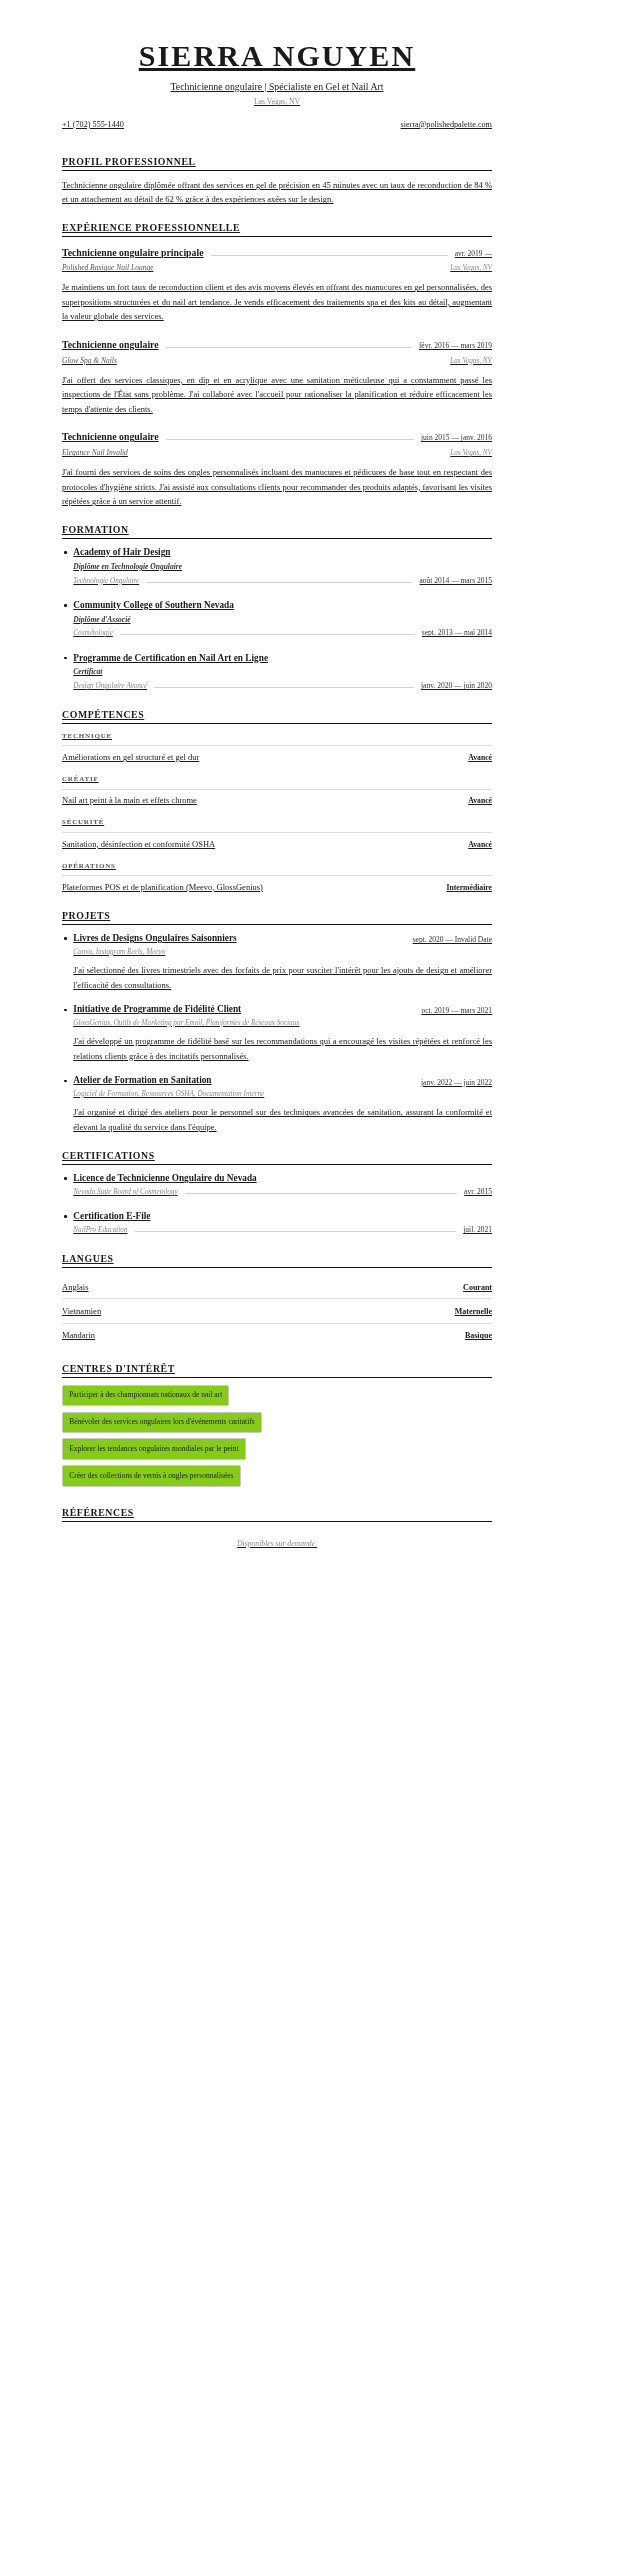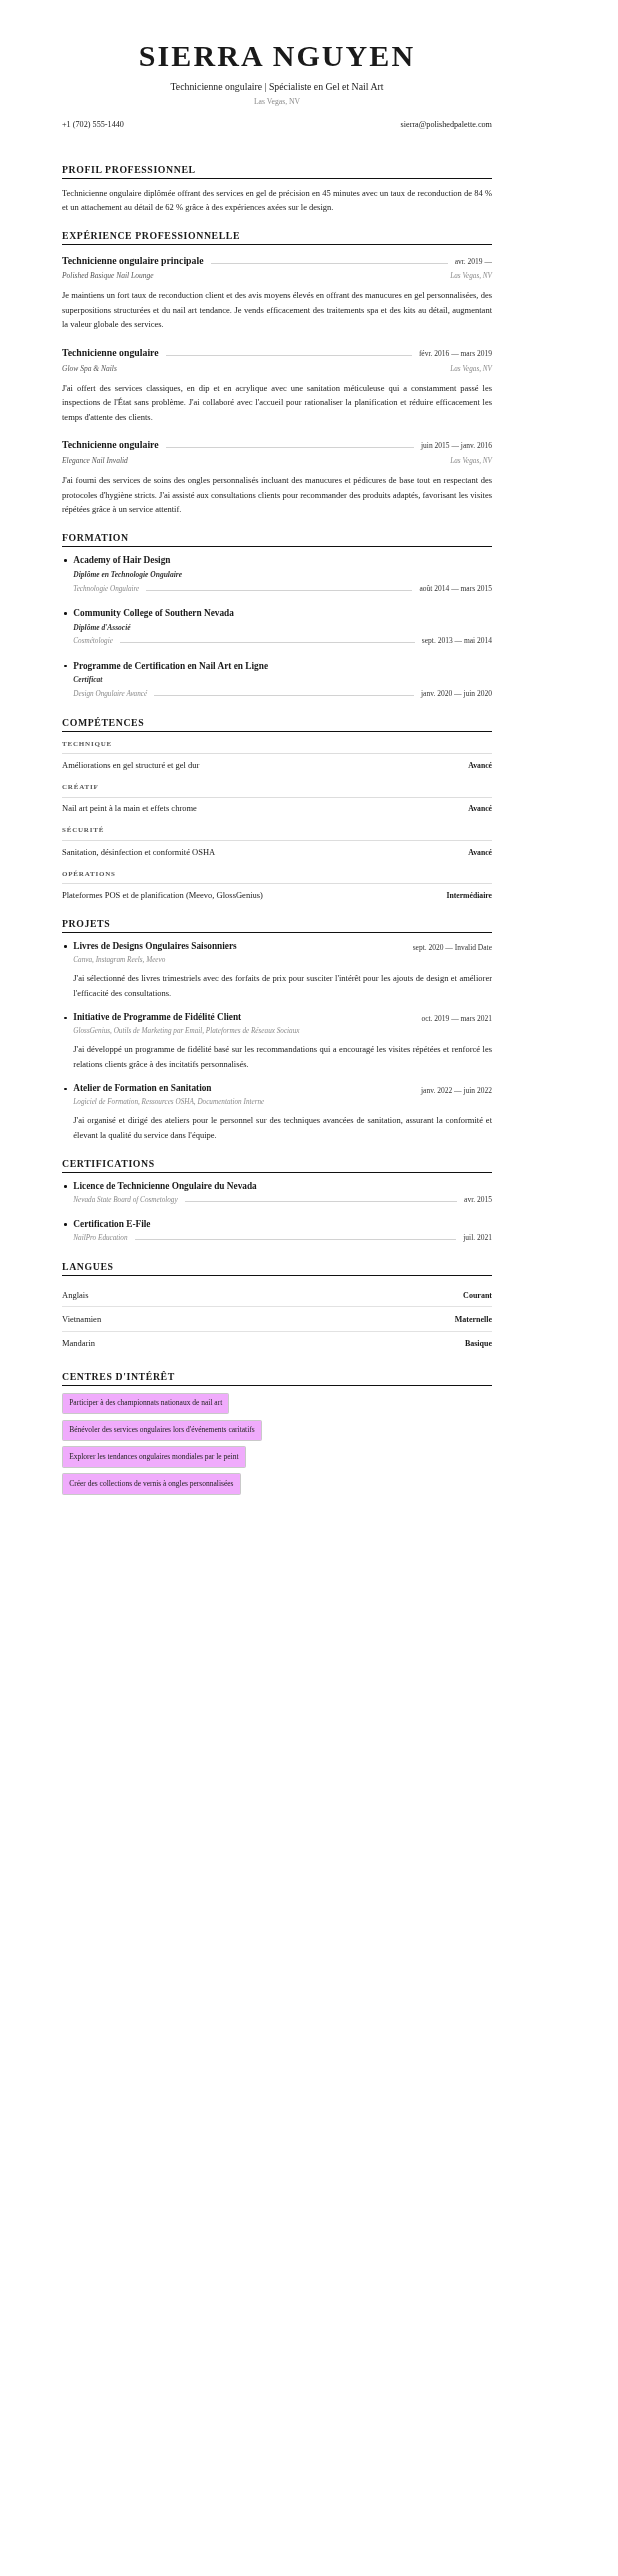--- a/index.html
+++ b/index.html
@@ -11,20 +11,21 @@
     width: 618px;
     min-height: 2596px;
     font-family: "Liberation Serif", serif;
     color: #1a1a1a;
     -webkit-font-smoothing: antialiased;
   }
   .page {
     width: 554px;
     box-sizing: border-box;
     padding: 31px 62px 20.6px 62px;
+    text-decoration: underline;
   }
 
   
   .name {
     text-align: center;
     font-size: 30px;
     letter-spacing: 2.1px;
     font-weight: 700;
     margin: 9.3px 0 9.3px 0;
     line-height: 1.05;
@@ -41,21 +42,21 @@
     font-size: 7.7px;
     color: #8a8a8a;
     margin-bottom: 13.4px;
   }
   .contact-row {
     display: flex;
     justify-content: space-between;
     align-items: center;
     font-size: 8.2px;
     color: #1a1a1a;
-    margin-bottom: 35px;
+    margin-bottom: 27px;
   }
 
   
   .section { margin-bottom: 15.5px; }
   .section-title {
     font-size: 9.8px;
     font-weight: 700;
     letter-spacing: 0.6px;
     text-transform: uppercase;
     padding-bottom: 3.1px;
@@ -215,21 +216,21 @@
   
   .chips { margin-top: 3.1px; }
   .chip {
     display: inline-block;
     border: 0.5px solid #c9c9c9;
     border-radius: 1.5px;
     padding: 3.6px 6.2px;
     font-size: 7.5px;
     color: #222;
     margin: 0 4.1px 5.2px 0;
-    background: #f0abfc;
+    background: #84cc16;
   }
 
   
   .refs {
     text-align: center;
     font-style: italic;
     color: #8a8a8a;
     font-size: 7.7px;
     padding: 9.3px 0 3.1px 0;
   }
@@ -458,15 +459,19 @@
   <div class="section">
     <div class="section-title">CENTRES D'INTÉRÊT</div>
     <div class="section-body chips">
       <div><span class="chip">Participer à des championnats nationaux de nail art</span></div>
       <div><span class="chip">Bénévoler des services ongulaires lors d'événements caritatifs</span></div>
       <div><span class="chip">Explorer les tendances ongulaires mondiales par le peint</span></div>
       <div><span class="chip">Créer des collections de vernis à ongles personnalisées</span></div>
     </div>
   </div>
 
+  <div class="section">
+    <div class="section-title">RÉFÉRENCES</div>
+    <div class="refs">Disponibles sur demande.</div>
+  </div>
 
 </div>
 
 
 </body></html>

